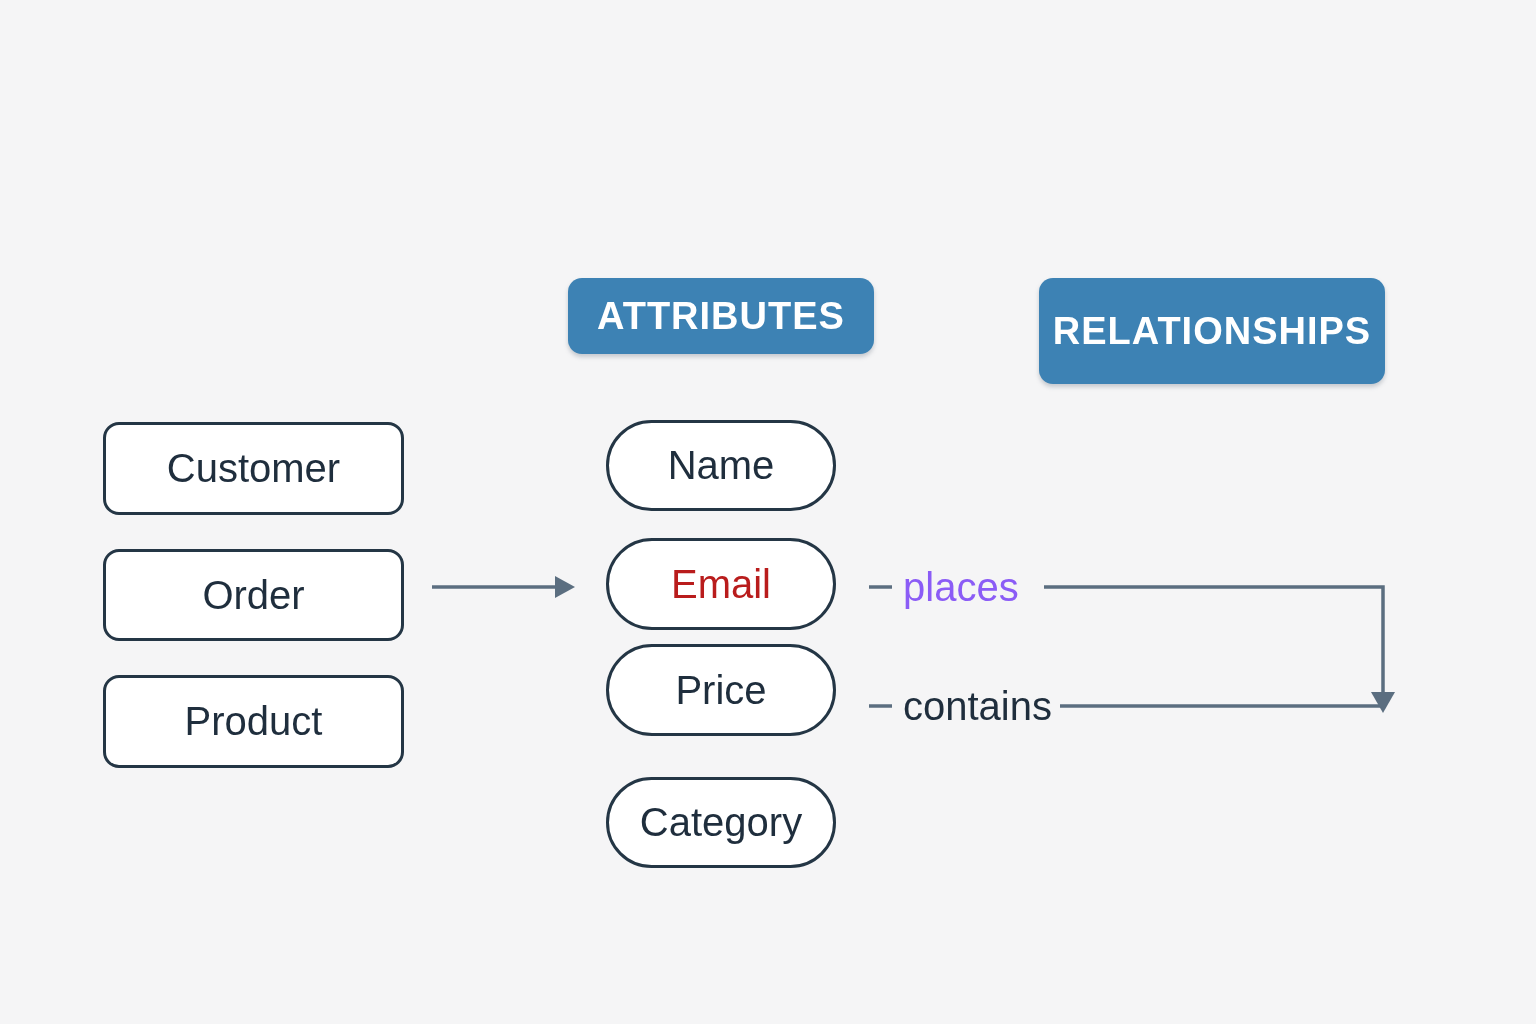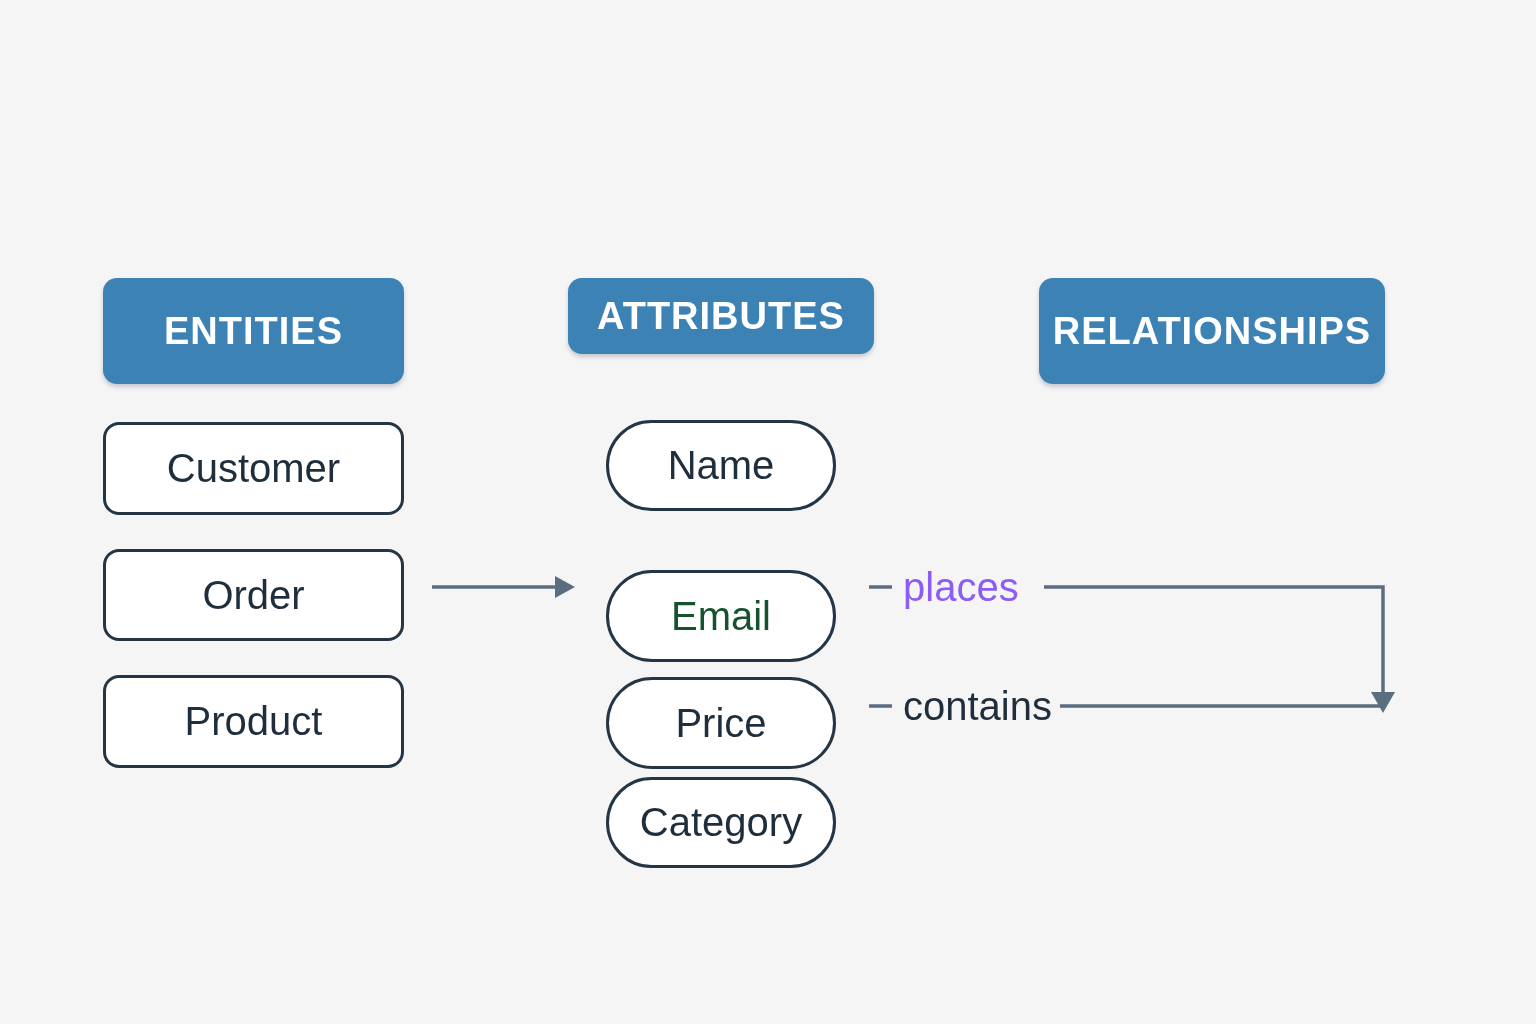--- a/index.html
+++ b/index.html
@@ -80,29 +80,28 @@
     <line x1="869" y1="587" x2="892" y2="587" stroke="#6e8192"></line>
 
     <polyline points="1044,587 1383,587 1383,693" stroke="#5b6e80"></polyline>
 
     <line x1="869" y1="706" x2="892" y2="706" stroke="#6e8192"></line>
 
     <line x1="1060" y1="706" x2="1383" y2="706" stroke="#5b6e80"></line>
     <polygon points="1371,692 1395,692 1383,713" fill="#5b6e80"></polygon>
   </svg>
 
-  <div class="col-header" style="left: 103px; top: 278px; width: 301px; height: 106px; background: rgb(61, 130, 180); color: rgb(255, 255, 255);">ENTITIES</div>
   <div class="col-header" style="left: 568px; top: 278px; width: 306px; height: 76px; background: rgb(61, 130, 180); color: rgb(255, 255, 255);">ATTRIBUTES</div>
   <div class="col-header" style="left: 1039px; top: 278px; width: 346px; height: 106px; background: rgb(61, 130, 180); color: rgb(255, 255, 255);">RELATIONSHIPS</div>
 
   <div class="node" style="left: 103px; top: 422px; width: 301px; height: 93px; background: rgb(255, 255, 255); border-color: rgb(36, 54, 69); color: rgb(31, 46, 61);">Customer</div>
   <div class="node" style="left: 103px; top: 549px; width: 301px; height: 92px; background: rgb(255, 255, 255); border-color: rgb(36, 54, 69); color: rgb(31, 46, 61);">Order</div>
   <div class="node" style="left: 103px; top: 675px; width: 301px; height: 93px; background: rgb(255, 255, 255); border-color: rgb(36, 54, 69); color: rgb(31, 46, 61);">Product</div>
 
   <div class="node pill" style="left: 606px; top: 420px; width: 230px; height: 91px; background: rgb(255, 255, 255); border-color: rgb(36, 54, 69); color: rgb(31, 46, 61);">Name</div>
-  <div class="node pill" style="left: 606px; top: 538px; width: 230px; height: 92px; background: rgb(255, 255, 255); border-color: rgb(36, 54, 69); color: #14532d; margin-top: 32px;">Email</div>
-  <div class="node pill" style="left: 606px; top: 677px; width: 230px; height: 92px; background: rgb(255, 255, 255); border-color: rgb(36, 54, 69); color: rgb(31, 46, 61);">Price</div>
+  <div class="node pill" style="left: 606px; top: 538px; width: 230px; height: 92px; background: rgb(255, 255, 255); border-color: rgb(36, 54, 69); color: #b91c1c;">Email</div>
+  <div class="node pill" style="left: 606px; top: 644px; width: 230px; height: 92px; background: rgb(255, 255, 255); border-color: rgb(36, 54, 69); color: rgb(31, 46, 61);">Price</div>
   <div class="node pill" style="left: 606px; top: 777px; width: 230px; height: 91px; background: rgb(255, 255, 255); border-color: rgb(36, 54, 69); color: rgb(31, 46, 61);">Category</div>
 
   <div class="rel-label" style="left: 903px; top: 562px; color: #8b5cf6;">places</div>
   <div class="rel-label" style="left: 903px; top: 681px; color: rgb(31, 46, 61);">contains</div>
 
 </div>
 
 </body></html>

